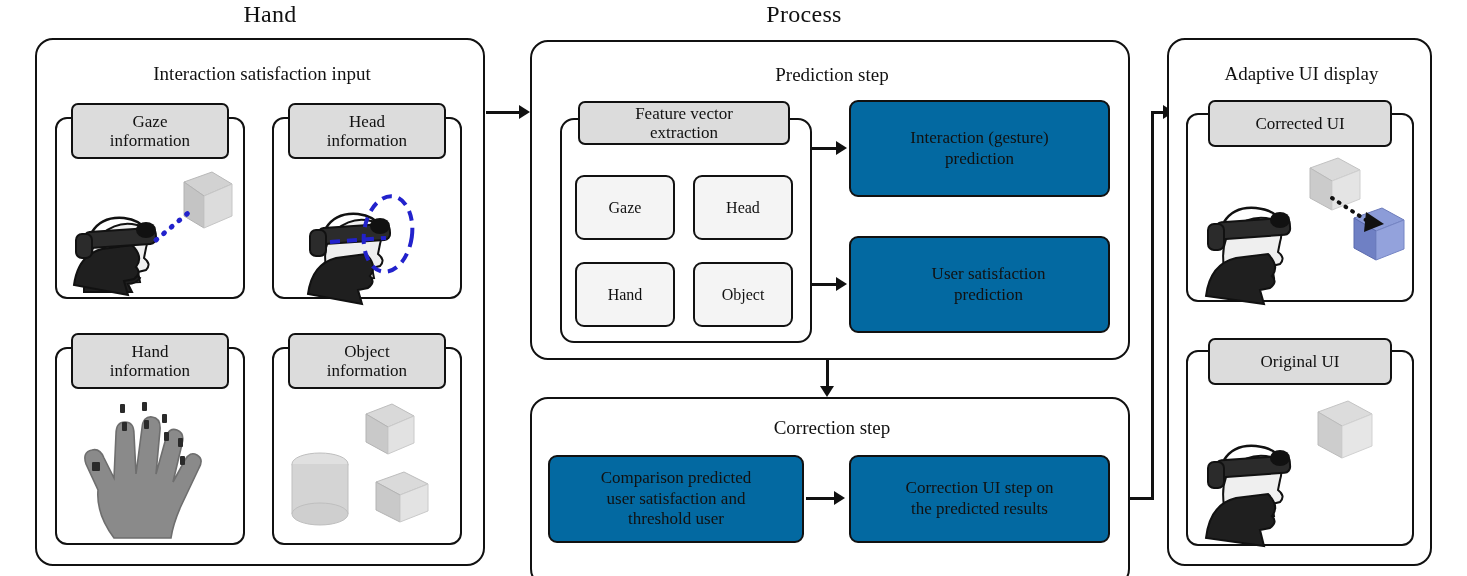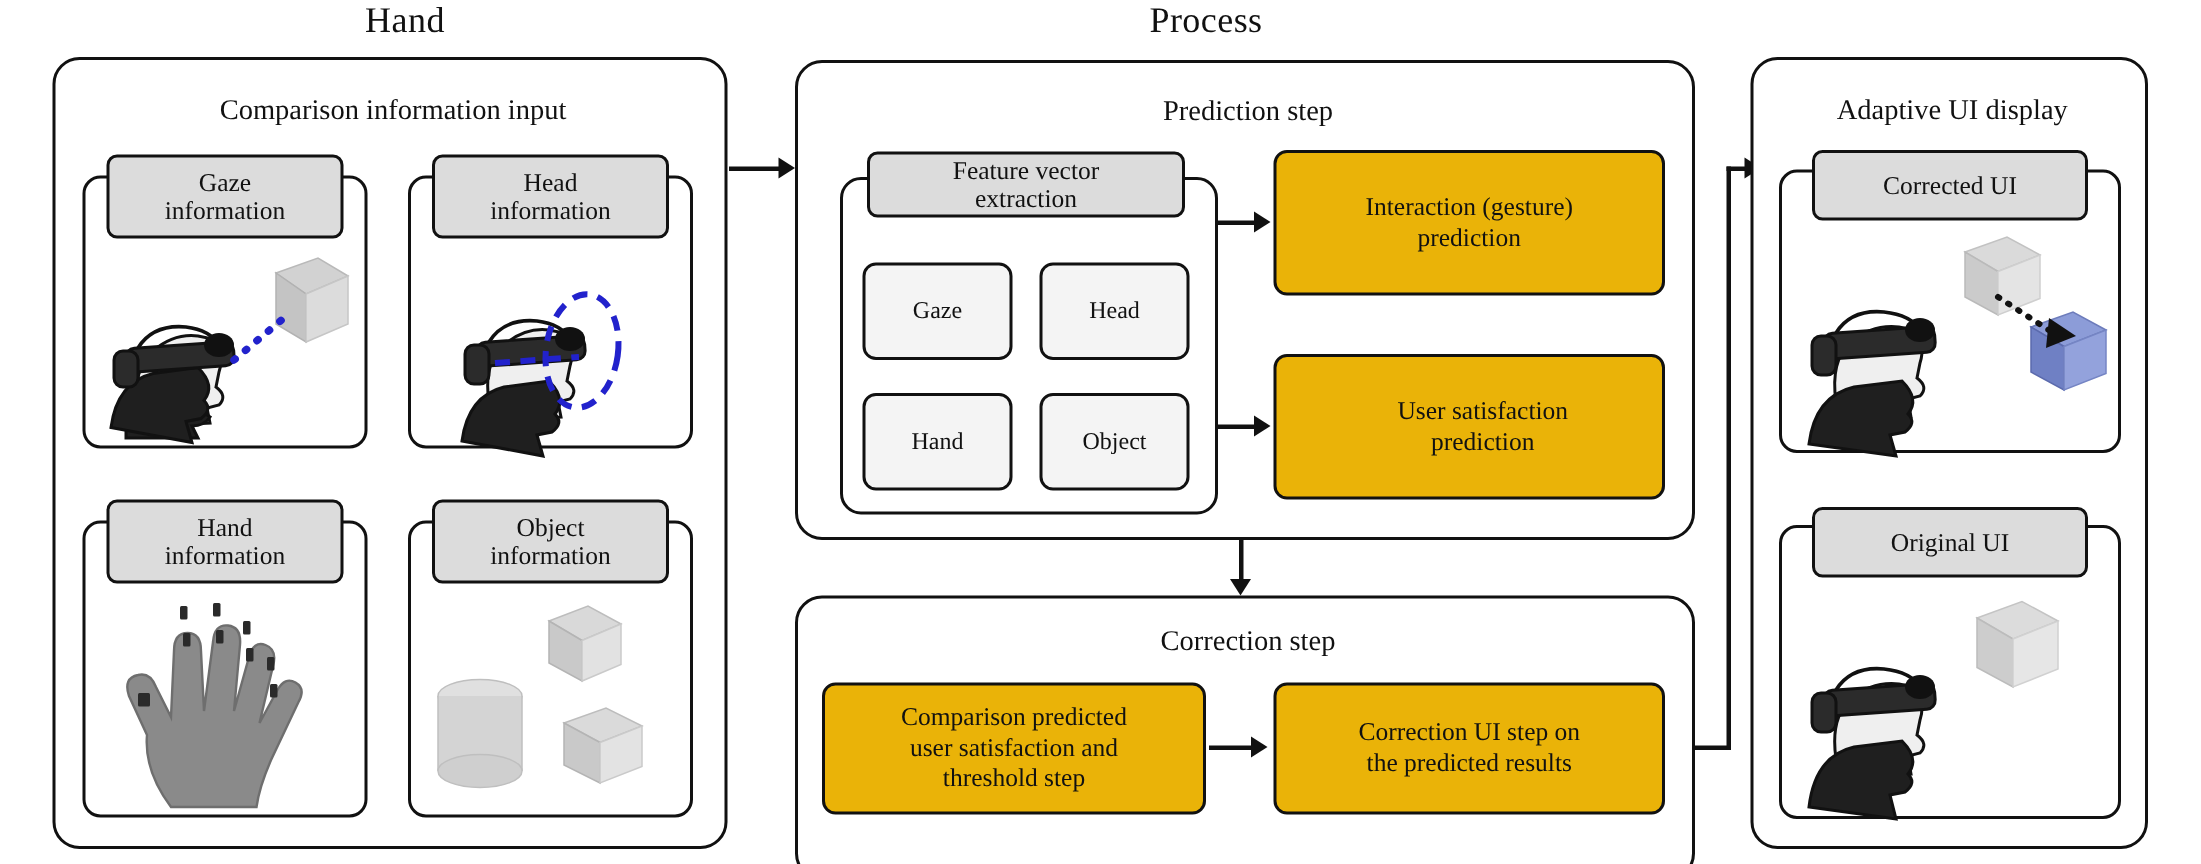--- a/index.html
+++ b/index.html
@@ -15,21 +15,21 @@
   .panel{border:2.5px solid #111;border-radius:18px;background:#fff;}
   .panel-inner{border:2.3px solid #111;border-radius:14px;background:#fff;}
   .subpanel{border:2.3px solid #111;border-radius:12px;background:#fff;}
 
   
   .chip{border:2.2px solid #111;border-radius:7px;background:#dcdcdc;
         display:flex;align-items:center;justify-content:center;text-align:center;
         font-size:17px;line-height:1.14;z-index:5;}
 
   
-  .gbox{border:2.4px solid #111;border-radius:9px;background:#eab308;
+  .gbox{border:2.4px solid #111;border-radius:9px;background:#0369a1;
         display:flex;align-items:center;justify-content:center;text-align:center;
         font-size:17px;line-height:1.22;padding:2px 6px;}
   
   .lbox{border:2.4px solid #111;border-radius:9px;background:#f4f4f4;
         display:flex;align-items:center;justify-content:center;text-align:center;
         font-size:16px;}
 
   .sect-title{font-size:19px;text-align:center;line-height:1;}
 
   
@@ -44,21 +44,21 @@
 </style>
 </head>
 <body>
 
 <div class="stage">
 
   <div class="abs col-title" style="left:170px;top:2px;width:200px;">Hand</div>
   <div class="abs col-title" style="left:704px;top:2px;width:200px;">Process</div>
 
   <div class="abs panel" style="left:35px;top:38px;width:450px;height:528px;">
-    <div class="abs sect-title" style="left:0;top:24px;width:450px;">Comparison information input</div>
+    <div class="abs sect-title" style="left:0;top:24px;width:450px;">Interaction satisfaction input</div>
   </div>
 
   <div class="abs subpanel" style="left:55px;top:117px;width:190px;height:182px;"></div>
   <div class="abs chip" style="left:71px;top:103px;width:158px;height:56px;flex-direction:column;">
     <span>Gaze</span>
     <span>information</span>
   </div>
   <div class="abs illus" style="left:62px;top:160px;width:178px;height:135px;">
     <svg width="178" height="135" viewBox="0 0 178 135">
 
@@ -190,21 +190,21 @@
   <div class="abs vline" style="left:826px;top:360px;height:28px;"></div>
   <div class="abs arrow-d" style="left:820px;top:386px;"></div>
 
   <div class="abs panel" style="left:530px;top:397px;width:600px;height:190px;">
     <div class="abs sect-title" style="left:0;top:19px;width:600px;">Correction step</div>
   </div>
 
   <div class="abs gbox" style="left:548px;top:455px;width:256px;height:88px;flex-direction:column;">
     <span>Comparison predicted</span>
     <span>user satisfaction  and</span>
-    <span>threshold step</span>
+    <span>threshold user</span>
   </div>
   <div class="abs gbox" style="left:849px;top:455px;width:261px;height:88px;flex-direction:column;">
     <span>Correction UI step on</span>
     <span>the predicted results</span>
   </div>
 
   <div class="abs hline" style="left:806px;top:497px;width:30px;"></div>
   <div class="abs arrow-r" style="left:834px;top:491px;"></div>
 
   <div class="abs hline" style="left:1130px;top:497px;width:24px;"></div>

